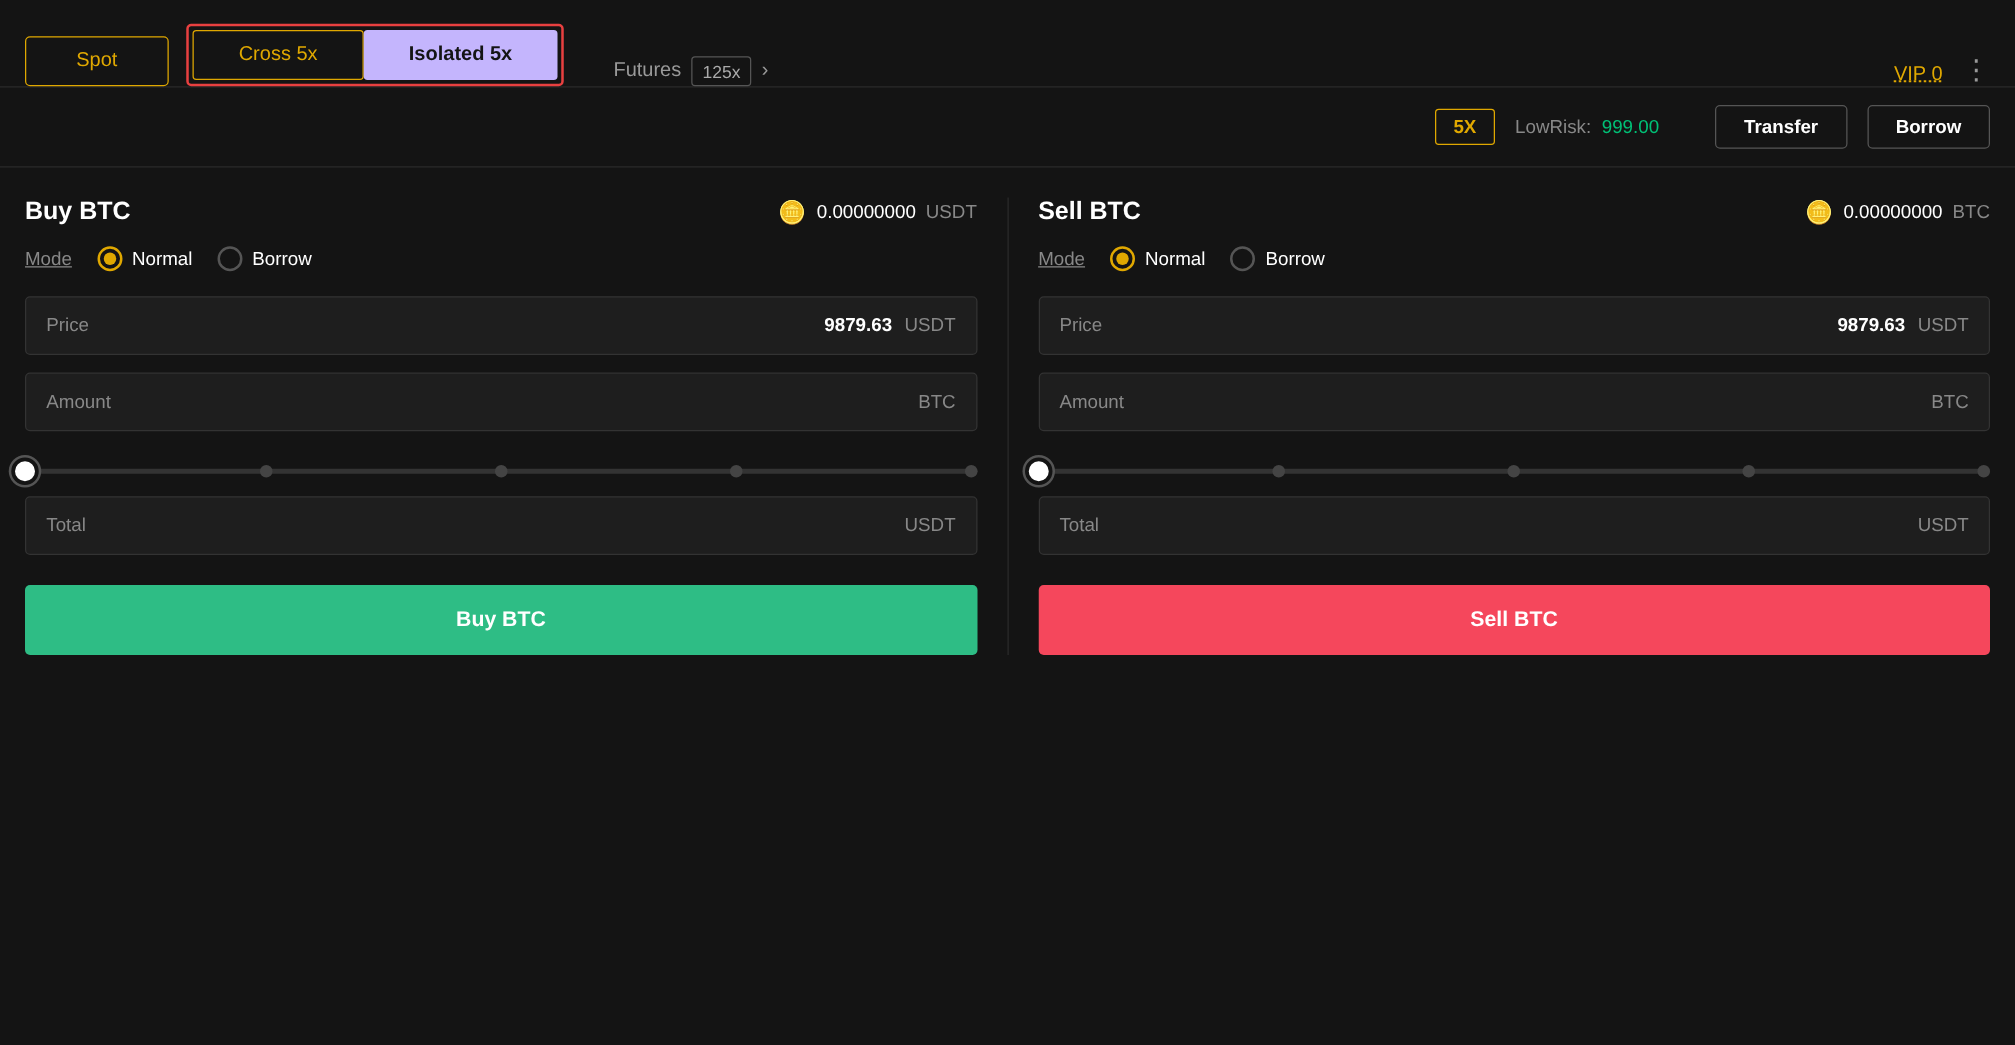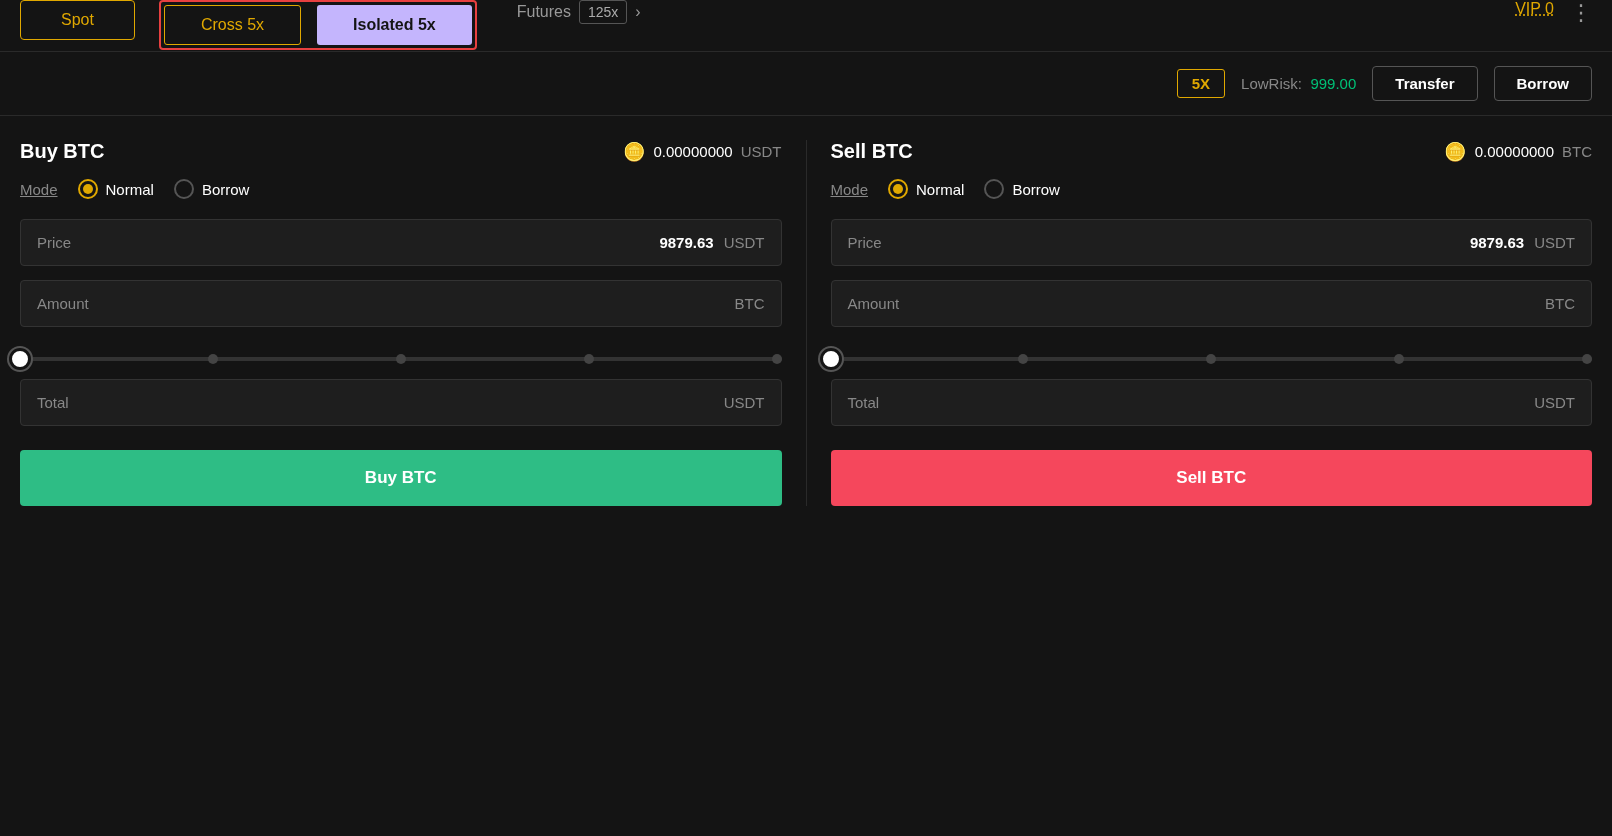--- a/index.html
+++ b/index.html
@@ -7,45 +7,45 @@
       background: #141414;
       color: #fff;
       font-family: -apple-system, BlinkMacSystemFont, 'Segoe UI', sans-serif;
       width: 1612px;
       min-height: 836px;
       overflow: hidden;
     }
 
     .top-bar {
       display: flex;
-      align-items: flex-start;
+      align-items: flex-end;
       padding: 0 20px;
-      height: 52px;
+      height: 70px;
       border-bottom: 1px solid #2a2a2a;
       gap: 0;
     }
 
     .tab-spot {
       border: 1px solid #e0a800;
       color: #e0a800;
       background: transparent;
       padding: 10px 40px;
       font-size: 16px;
       cursor: pointer;
       border-radius: 4px;
       font-weight: 500;
     }
 
     .tab-group-highlighted {
       border: 2px solid #e84040;
       border-radius: 4px;
       display: flex;
-      margin-left: 24px;
+      margin-left: 14px;
       padding: 3px;
-      gap: 16px;
+      gap: 0;
     }
 
     .tab-cross {
       background: transparent;
       color: #e0a800;
       border: 1px solid #e0a800;
       padding: 10px 36px;
       font-size: 16px;
       cursor: pointer;
       border-radius: 3px;
@@ -183,20 +183,21 @@
 
     .transfer-btn {
       border: 1px solid #555;
       background: transparent;
       color: #fff;
       padding: 8px 22px;
       font-size: 15px;
       cursor: pointer;
       border-radius: 4px;
       font-weight: 600;
+      margin-left: 29px;
     }
 
     .borrow-btn {
       border: 1px solid #555;
       background: transparent;
       color: #fff;
       padding: 8px 22px;
       font-size: 15px;
       cursor: pointer;
       border-radius: 4px;

